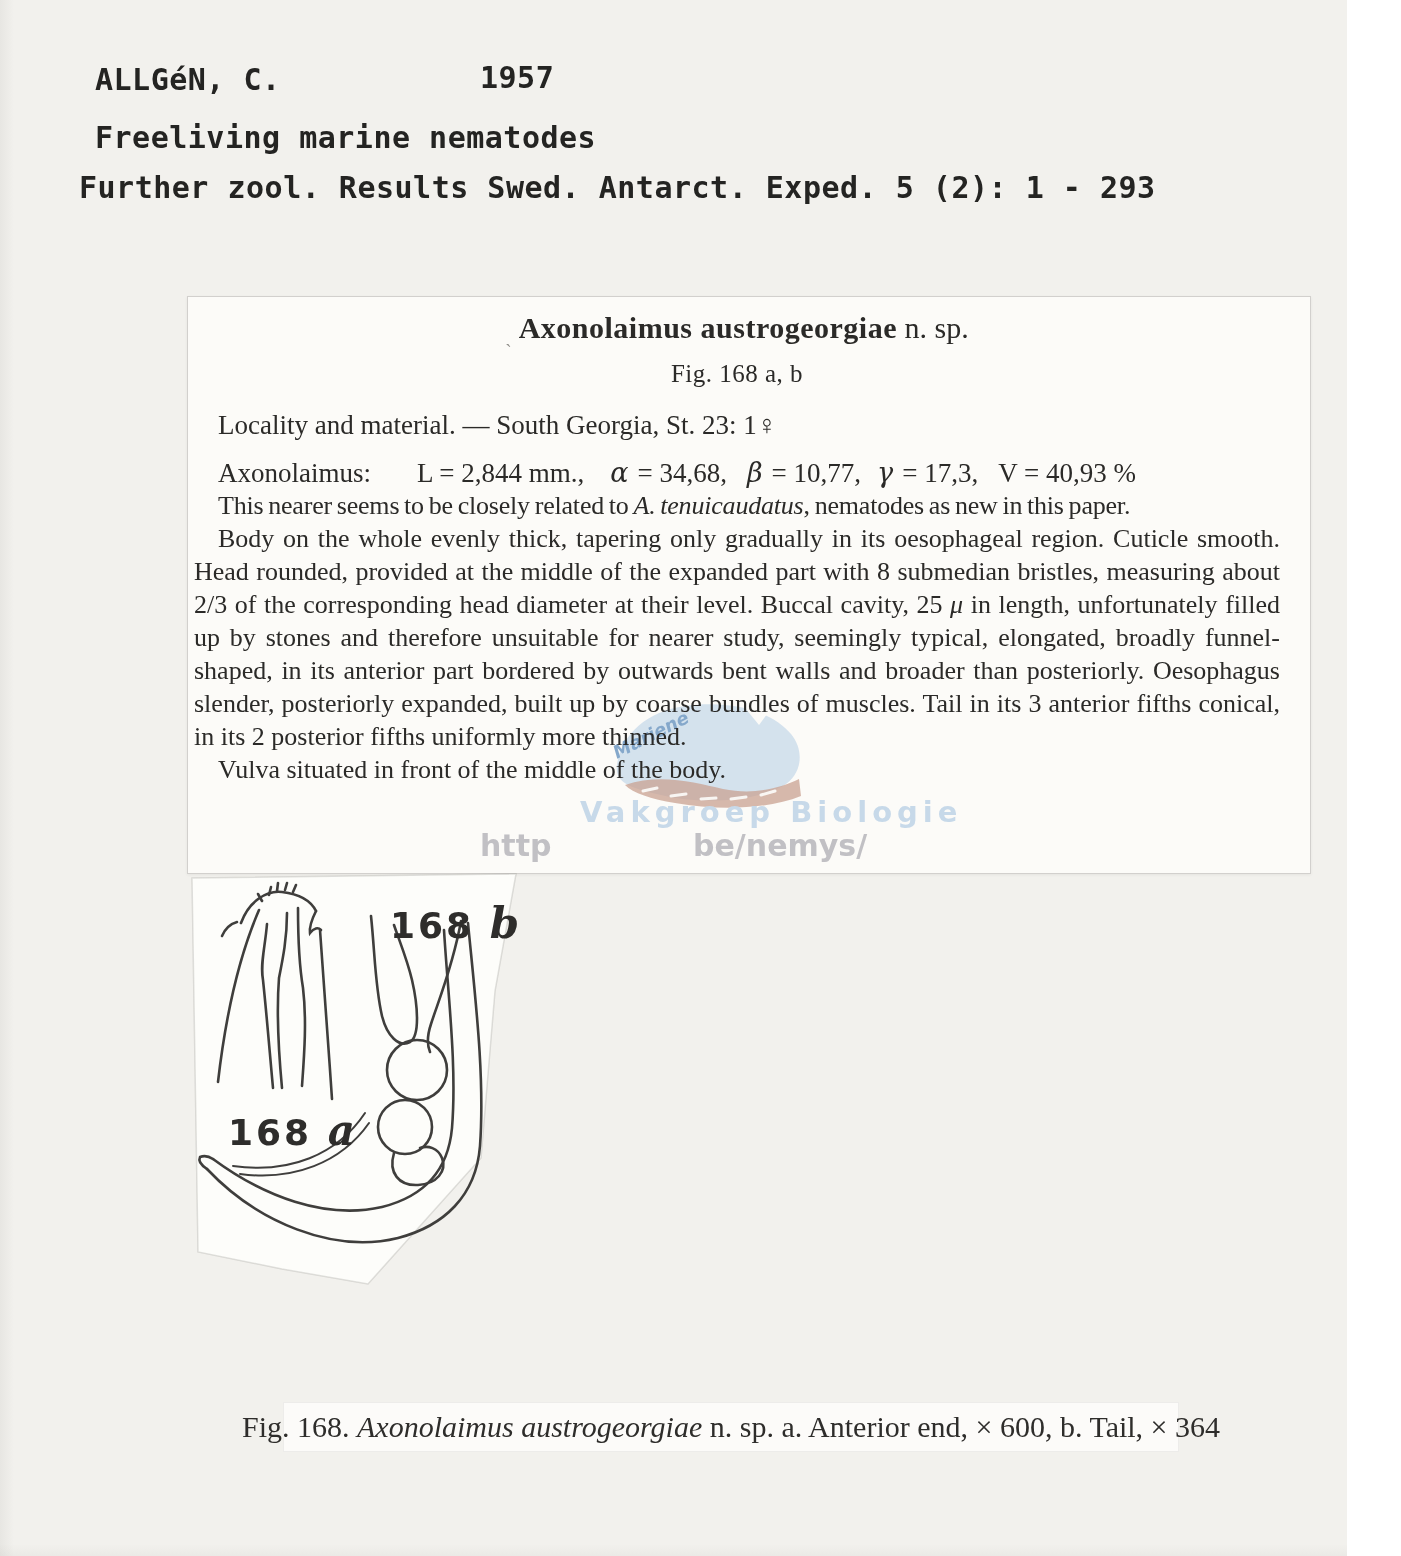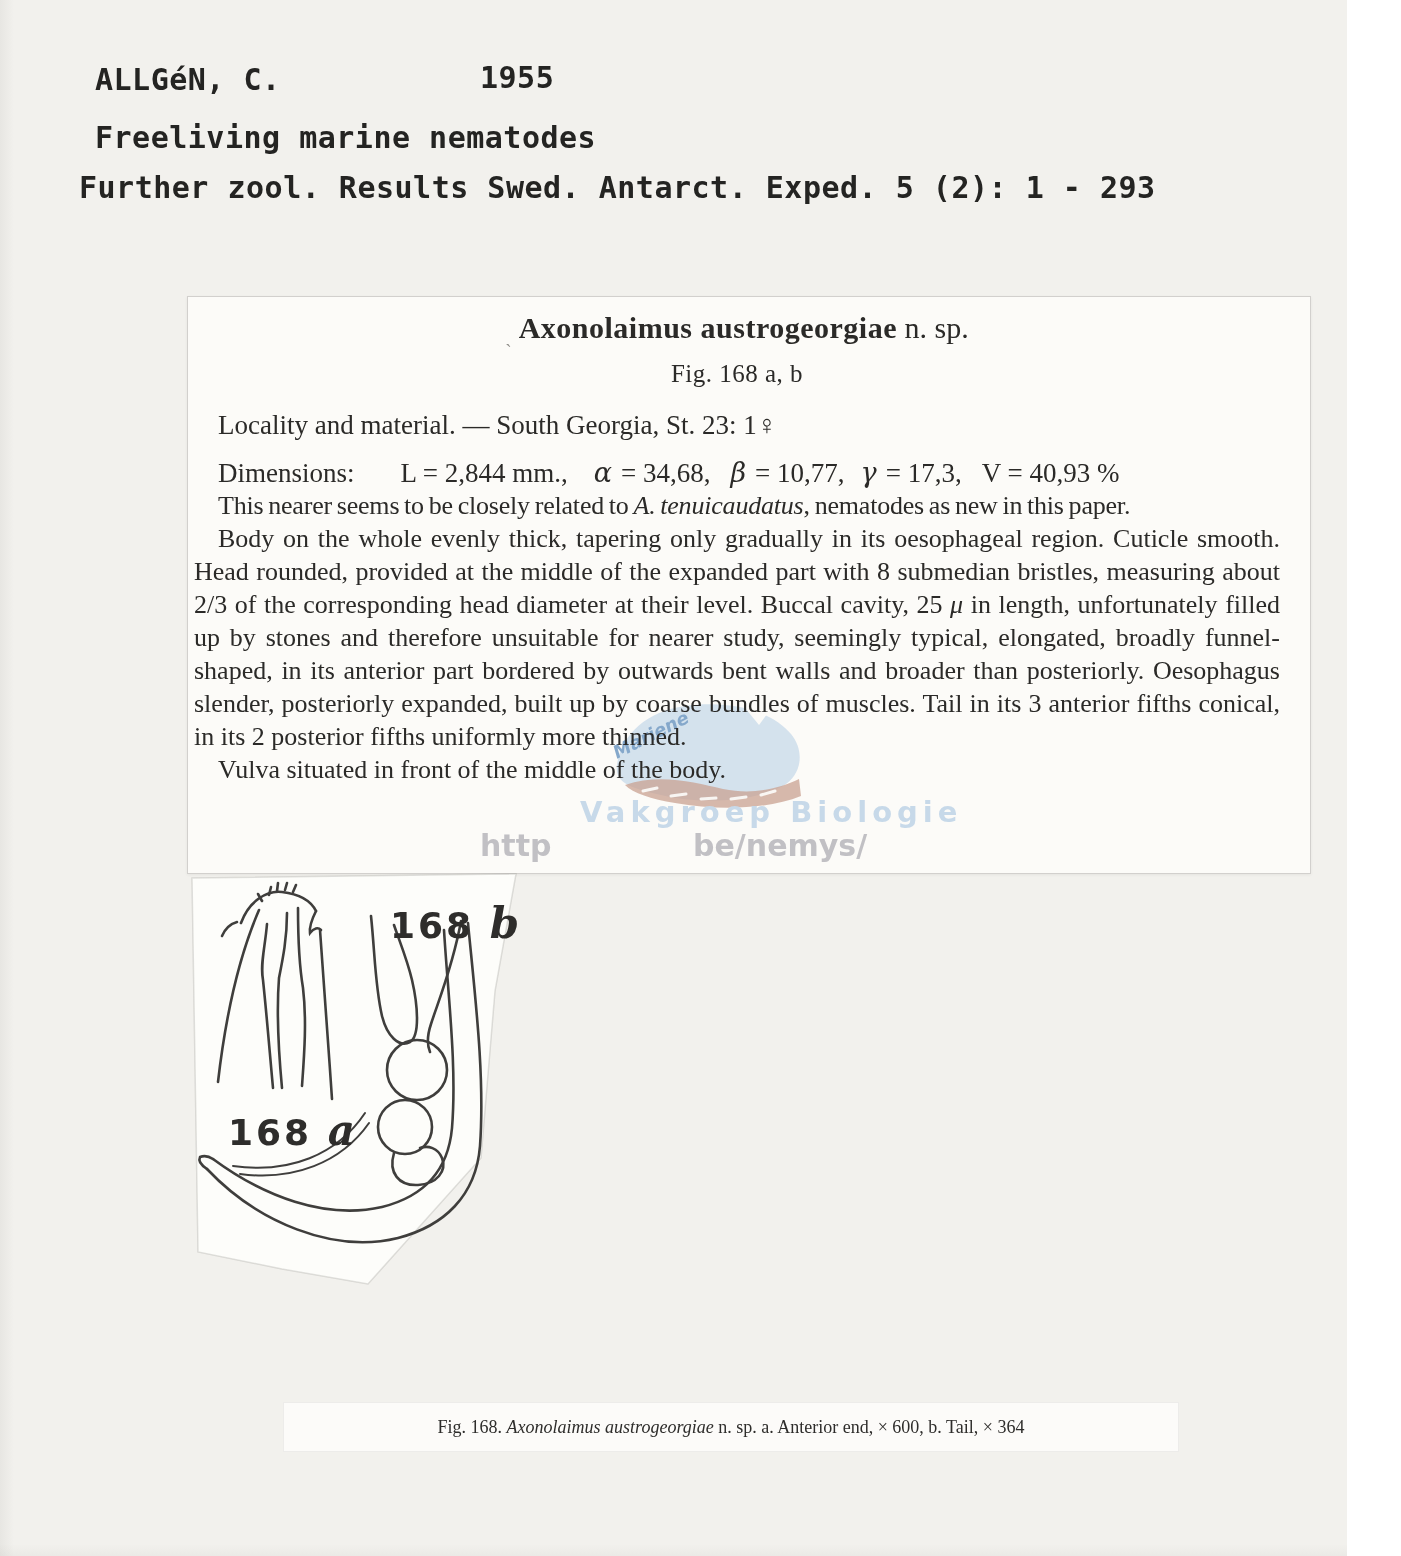--- a/index.html
+++ b/index.html
@@ -87,32 +87,32 @@
   .fig-label .letter{ font-family:"DejaVu Serif",serif; font-style:italic; font-size:42px; letter-spacing:0;}
   .lbl-b{left:205px;top:8px;margin-top:25px;}
   .lbl-a{left:43px;top:240px;}
 
   
   .caption{
     position:absolute; left:283px; top:1402px; width:896px; height:50px;
     box-sizing:border-box;
     background:#fcfbf9; border:1px solid rgba(0,0,0,.06);
     display:flex; align-items:center; justify-content:center;
-    font-size:18px; color:#2e2d2b; white-space:nowrap;
+    font-size:30px; color:#2e2d2b; white-space:nowrap;
   }
   .caption span{white-space:pre;}
 </style>
 </head>
 <body>
 
 <div class="page">
   <div class="edge-shade"></div>
 
   <div class="hdr hdr-author">ALLGéN, C.</div>
-  <div class="hdr hdr-year">1955</div>
+  <div class="hdr hdr-year">1957</div>
   <div class="hdr hdr-l2">Freeliving marine nematodes</div>
   <div class="hdr hdr-l3">Further zool. Results Swed. Antarct. Exped. 5 (2): 1 - 293</div>
 
   <div class="excerpt">
 
     <svg class="wm-logo" width="225" height="115" viewBox="0 0 225 115">
       <path d="M14,68 C18,38 44,14 82,9 C126,3 168,13 188,37 C202,54 199,78 180,89 C147,106 94,107 58,98 C33,92 11,88 14,68 Z" fill="#bcd2e6" opacity="0.62"></path>
       <path d="M138,6 L156,28 L172,6 Z" fill="#fcfbf8"></path>
       <path d="M22,88 C58,76 92,86 120,92 C150,98 175,92 196,82 L198,99 C166,112 116,114 72,106 C48,102 30,96 22,88 Z" fill="#c9a291" opacity="0.75"></path>
       <g stroke="#fdfdfb" stroke-width="3" stroke-linecap="round" opacity="0.9">
@@ -128,21 +128,21 @@
     <div class="wm-url f1">http</div>
     <div class="wm-url f2">be/nemys/</div>
 
     <div class="content">
       <div class="sp-title"><span class="title-mark">ˏ</span><span class="sp-name">Axonolaimus austrogeorgiae</span><span class="sp-suffix"> n. sp.</span></div>
 
       <div class="figref">Fig. 168 a, b</div>
 
       <div class="locality">Locality and material. — South Georgia, St. 23: 1♀</div>
 
-      <div class="dims"><span>Dimensions:</span><span class="d-l">L = 2,844 mm.,</span><span class="d-g1 greek">α</span><span class="val">= 34,68,</span><span class="d-g2 greek">β</span><span class="val">= 10,77,</span><span class="d-g3 greek">γ</span><span class="val">= 17,3,</span><span class="d-v">V = 40,93 %</span></div>
+      <div class="dims"><span>Axonolaimus:</span><span class="d-l">L = 2,844 mm.,</span><span class="d-g1 greek">α</span><span class="val">= 34,68,</span><span class="d-g2 greek">β</span><span class="val">= 10,77,</span><span class="d-g3 greek">γ</span><span class="val">= 17,3,</span><span class="d-v">V = 40,93 %</span></div>
 
       <p class="para indent tight"><span>This nearer seems to be closely related to </span><span class="it">A. tenuicaudatus</span><span>, nematodes as new in this paper.</span></p>
 
       <p class="para indent"><span>Body on the whole evenly thick, tapering only gradually in its oesophageal region. Cuticle smooth. Head rounded, provided at the middle of the expanded part with 8 submedian bristles, measuring about 2/3 of the corresponding head diameter at their level. Buccal cavity, 25 </span><span class="it">μ</span><span> in length, unfortunately filled up by stones and therefore unsuitable for nearer study, seemingly typical, elongated, broadly funnel-shaped, in its anterior part bordered by outwards bent walls and broader than posteriorly. Oesophagus slender, posteriorly expanded, built up by coarse bundles of muscles. Tail in its 3 anterior fifths conical, in its 2 posterior fifths uniformly more thinned.</span></p>
 
       <p class="para indent">Vulva situated in front of the middle of the body.</p>
     </div>
   </div>
 
   <div class="figure">

